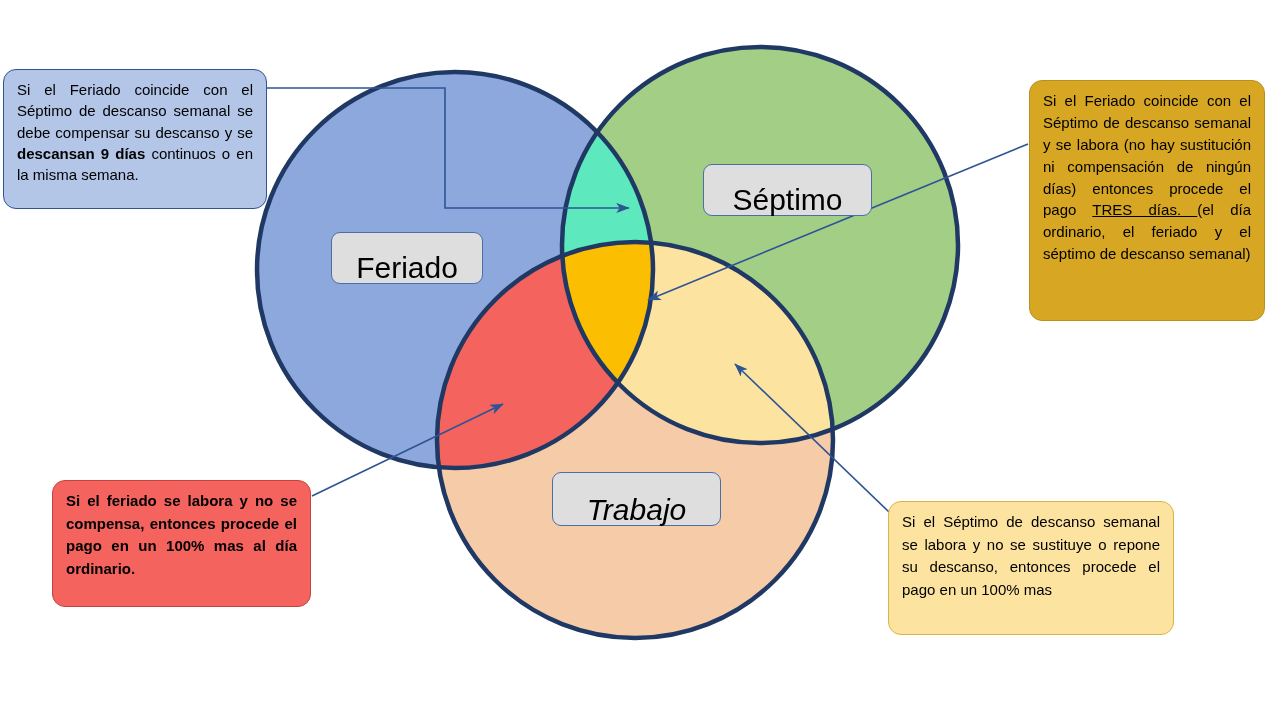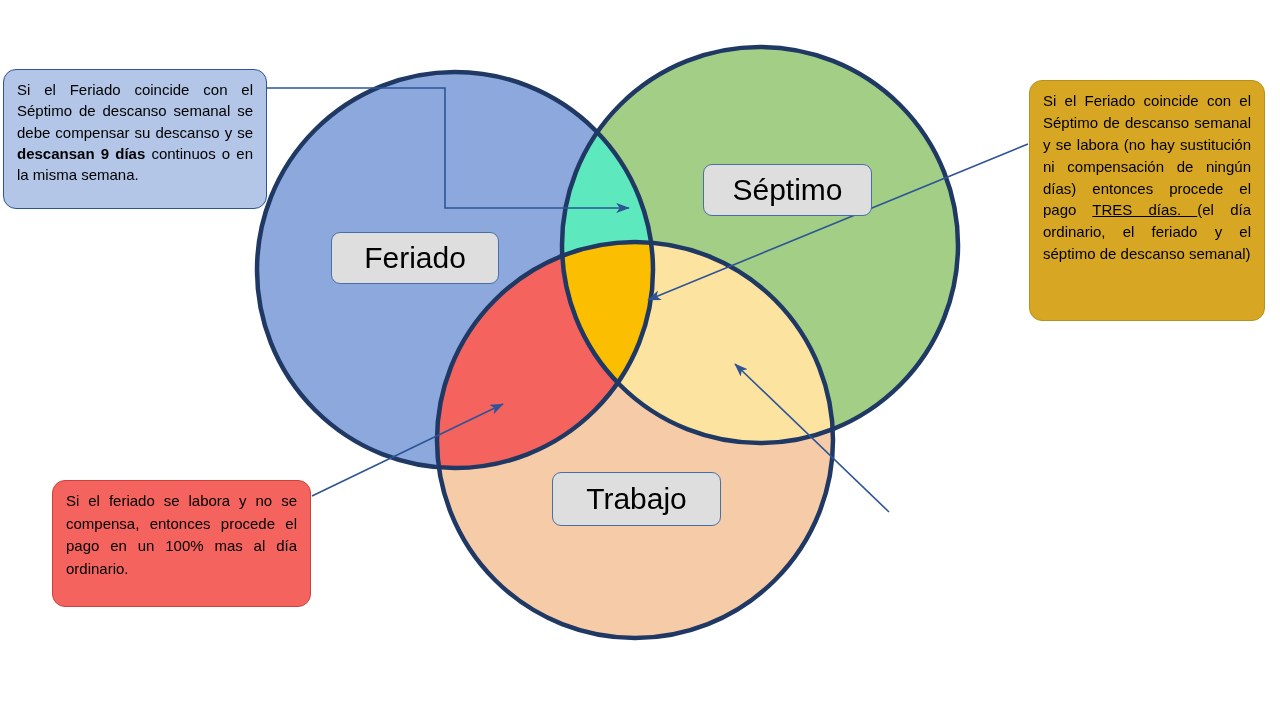--- a/index.html
+++ b/index.html
@@ -30,28 +30,28 @@
   
   .circle-label {
     position: absolute;
     background: #DEDEDE;
     border: 1px solid #4A6FA5;
     border-radius: 9px;
     color: #000000;
     font-size: 30px;
     line-height: 1;
     display: flex;
-    align-items: center;
+    align-items: flex-end;
     justify-content: center;
     box-sizing: border-box;
     white-space: nowrap;
   }
-  #label-feriado  { left: 331px; top: 232px; width: 168px; height: 52px; }
+  #label-feriado  { left: 331px; top: 232px; width: 152px; height: 52px; }
   #label-septimo  { left: 703px; top: 164px; width: 169px; height: 52px; }
-  #label-trabajo  { left: 552px; top: 472px; width: 169px; height: 54px; }
+  #label-trabajo  { left: 552px; top: 472px; width: 169px; height: 54px; font-style: italic; }
 
   
   .callout {
     position: absolute;
     box-sizing: border-box;
     color: #000000;
     font-size: 15px;
     line-height: 1.42;
     text-align: justify;
     text-align-last: left;
@@ -72,20 +72,21 @@
     left: 1029px; top: 80px; width: 236px; height: 241px;
     background: #D7A723;
     border: 1px solid #B8901C;
     line-height: 1.46;
   }
   #callout-bl {
     left: 52px; top: 480px; width: 259px; height: 127px;
     background: #F4635E;
     border: 1px solid #C9413D;
     line-height: 1.5;
+    font-weight: bold;
   }
   #callout-br {
     left: 888px; top: 501px; width: 286px; height: 134px;
     background: #FCE3A0;
     border: 1px solid #D9B44A;
     line-height: 1.5;
   }
 </style>
 </head>
 <body>
@@ -156,14 +157,17 @@
   </div>
 
   <div class="callout" id="callout-tr">
     <p><span>Si el Feriado coincide con el Séptimo de descanso semanal y se labora (no hay sustitución ni compensación de ningún días) entonces procede el pago </span><u>TRES días. </u><span>(el día ordinario, el feriado y el séptimo de descanso semanal)</span></p>
   </div>
 
   <div class="callout" id="callout-bl">
     <p>Si el feriado se labora y no se compensa, entonces procede el pago en un 100% mas al día ordinario.</p>
   </div>
 
+  <div class="callout" id="callout-br">
+    <p>Si el Séptimo de descanso semanal se labora y no se sustituye o repone su descanso, entonces procede el pago en un 100% mas</p>
+  </div>
 
 </div>
 
 </body></html>

